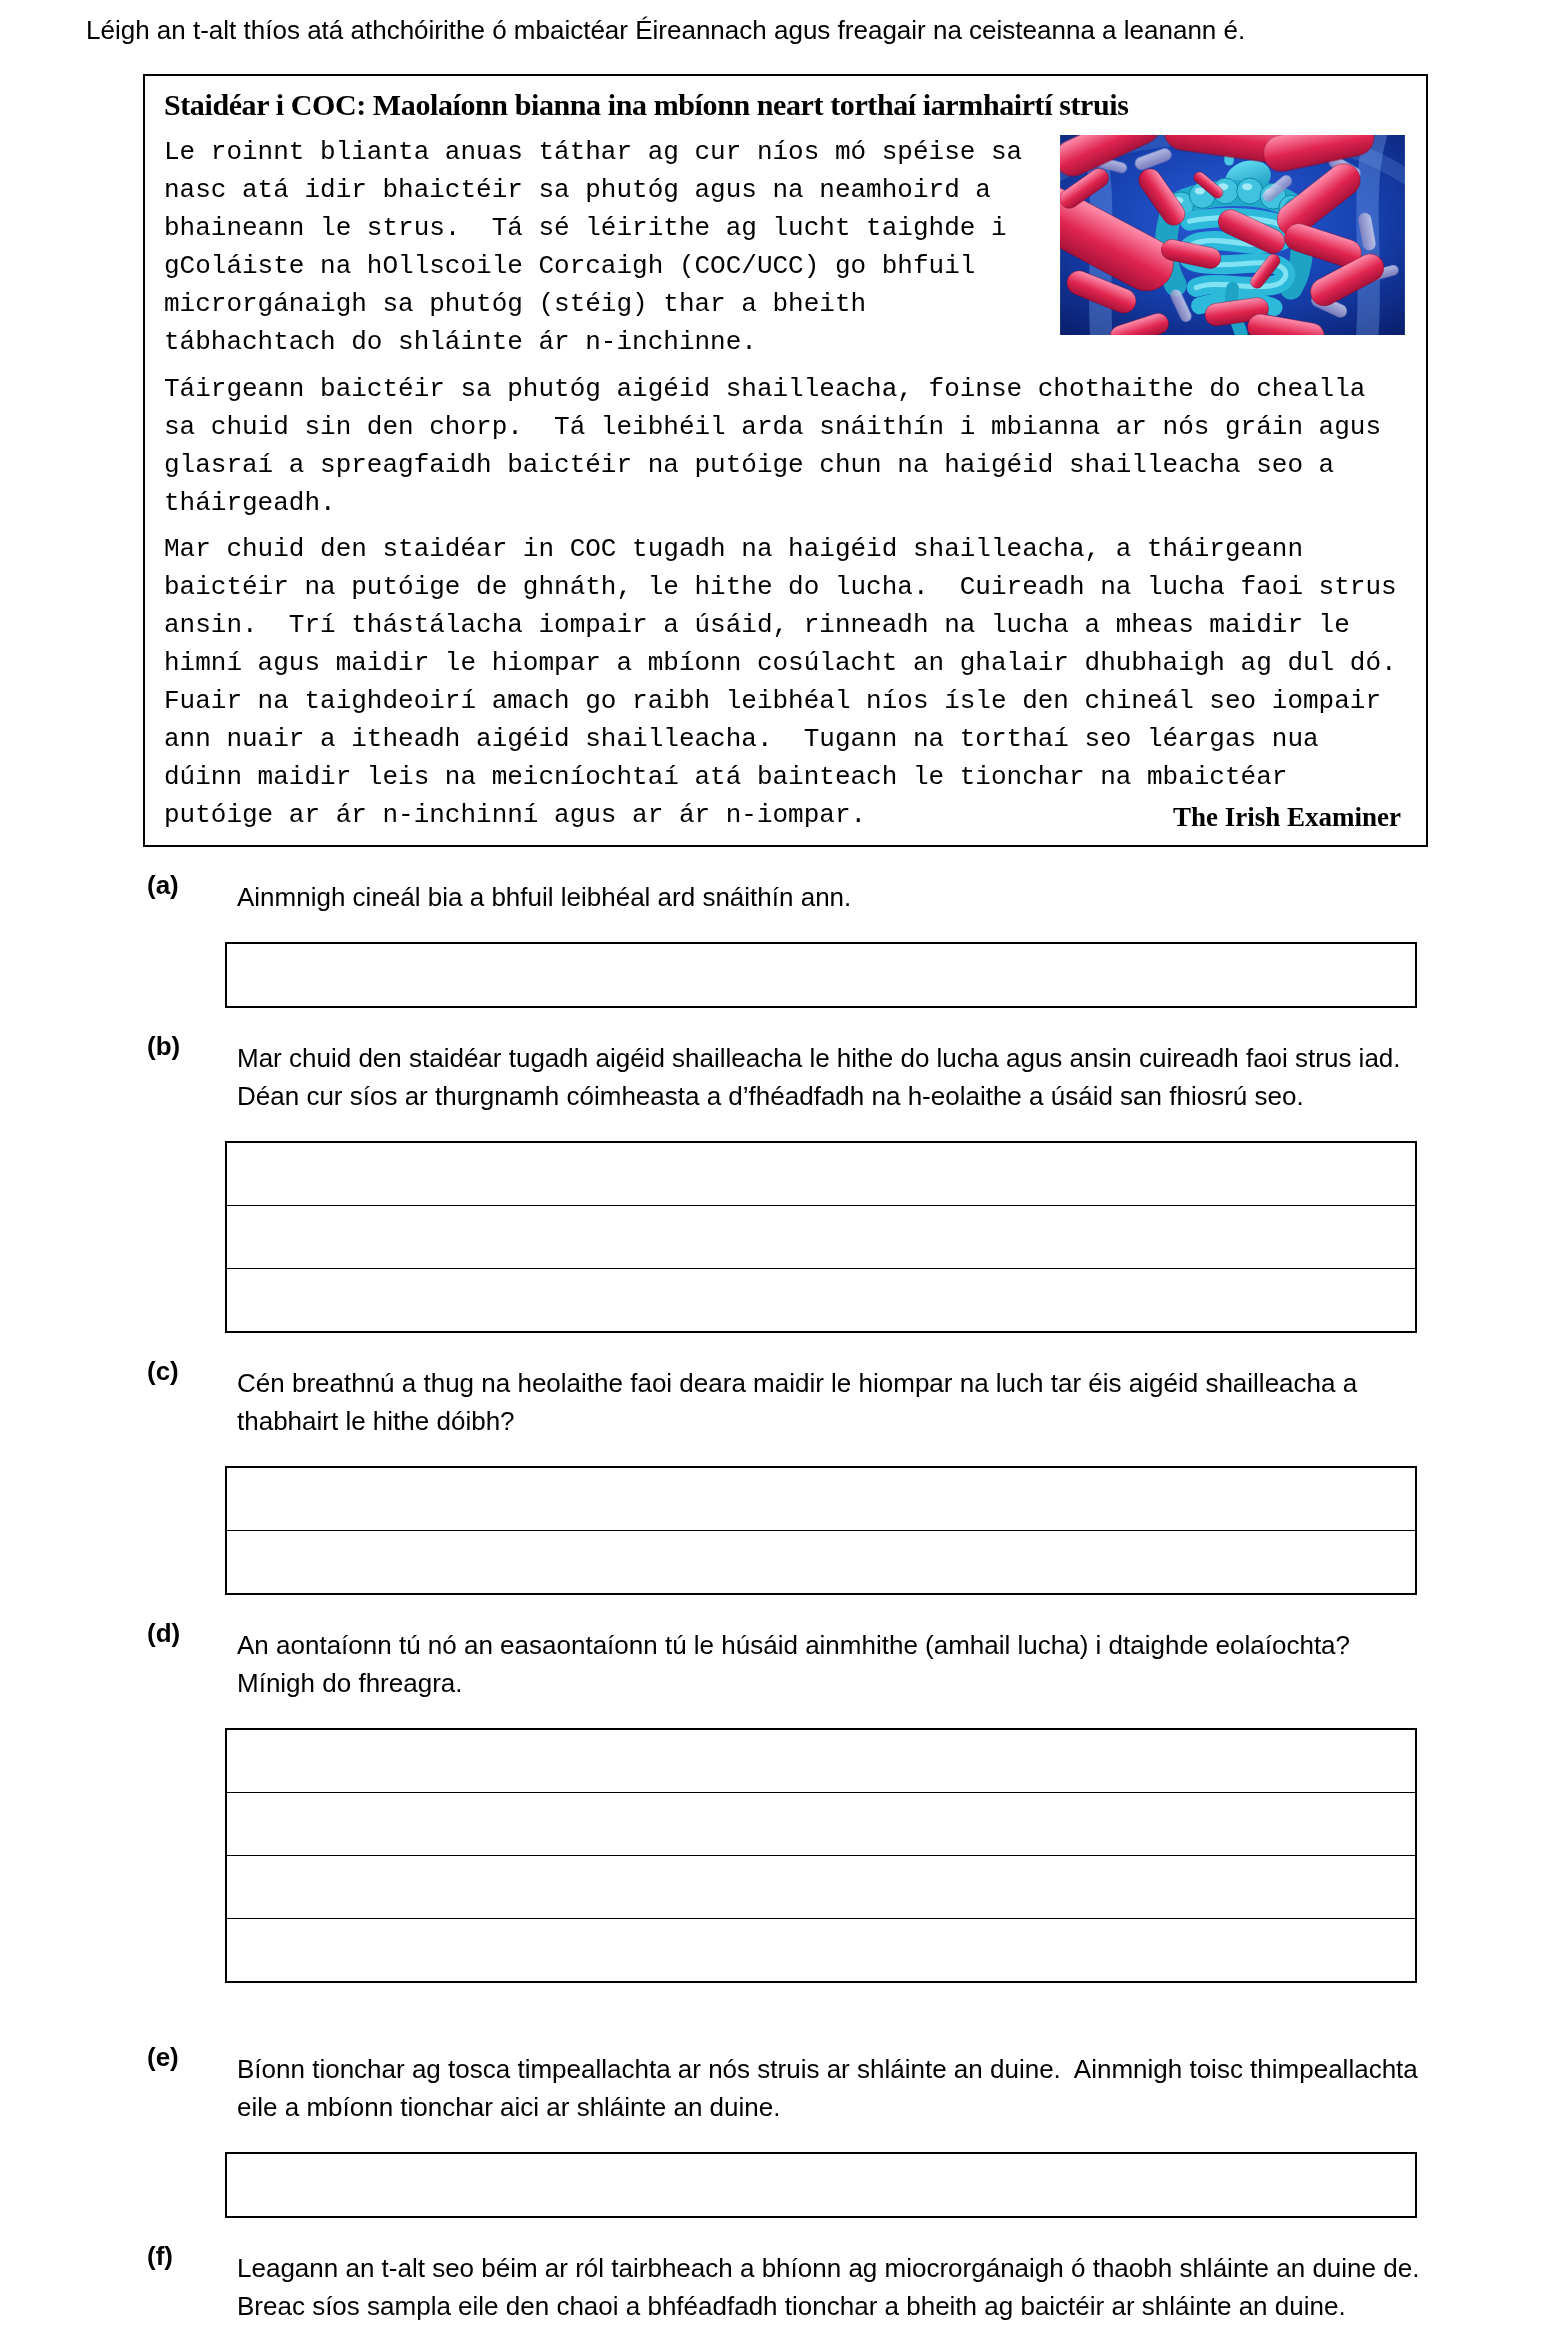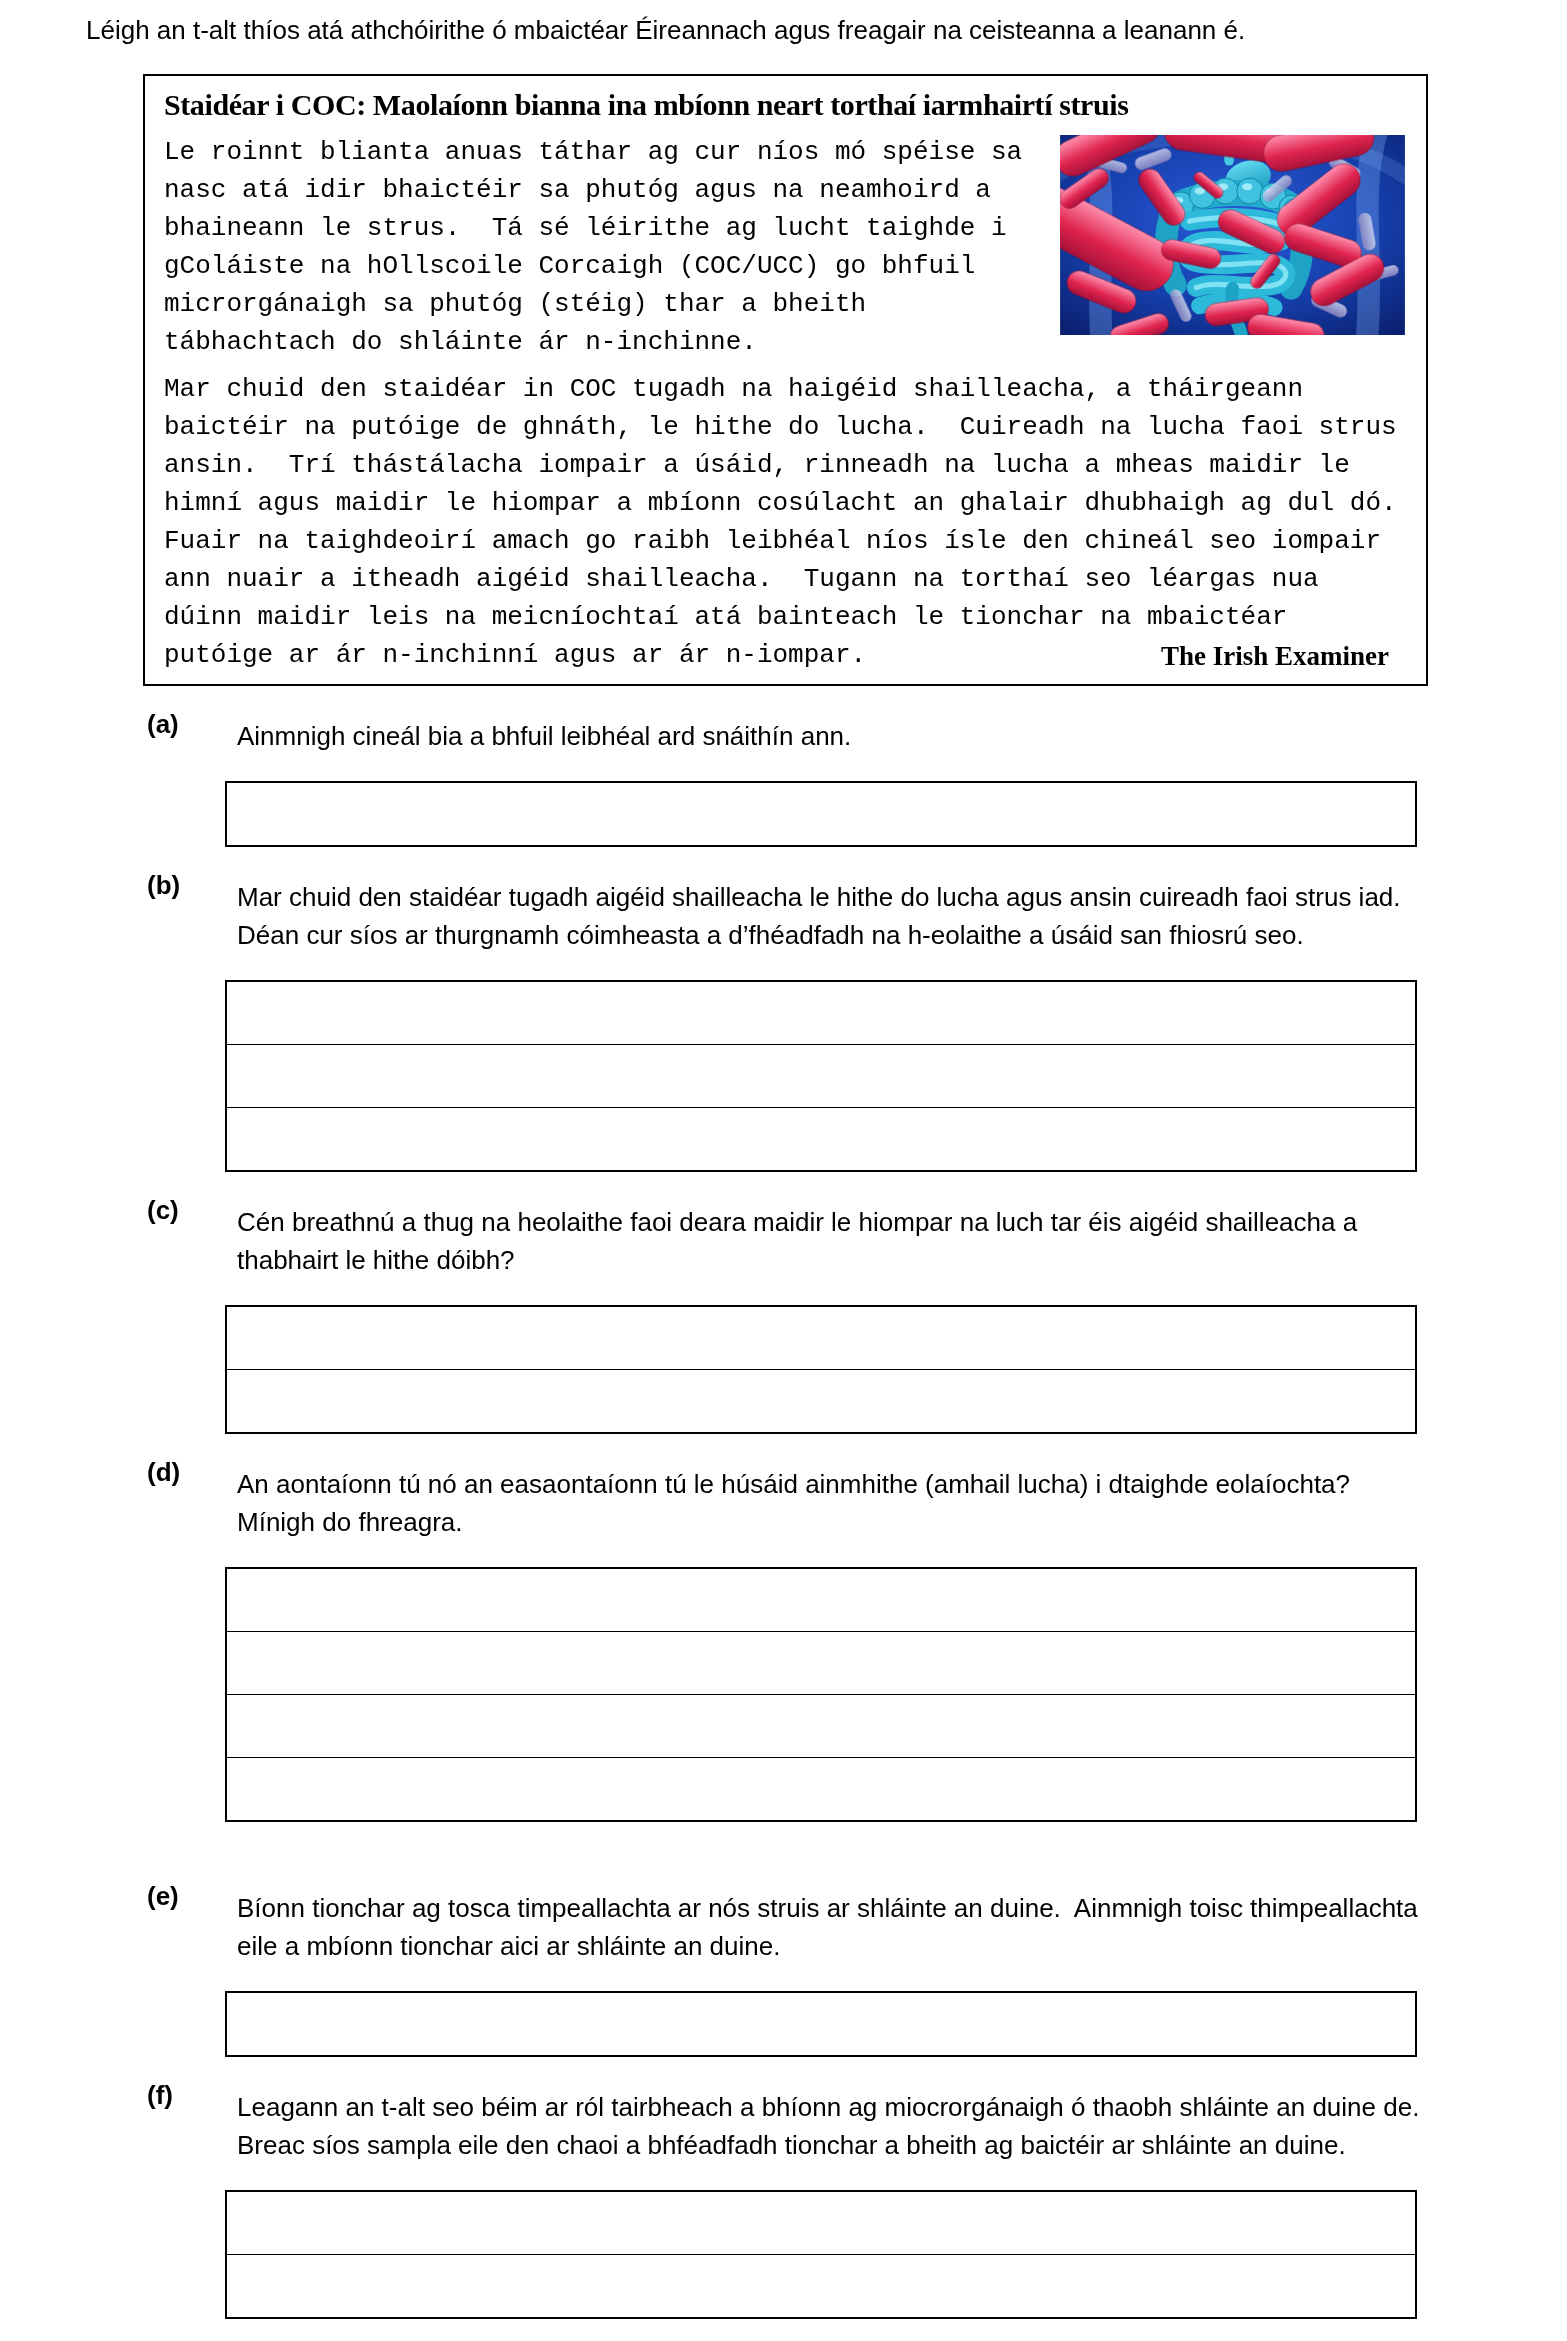--- a/index.html
+++ b/index.html
@@ -37,21 +37,21 @@
     display: block;
   }
   .article-box p {
     font-size: 26px; line-height: 38px;
     margin: 8.6px 0 0 0;
     white-space: pre-wrap;
     font-family: Liberation Mono, monospace;
   }
   .p3wrap { position: relative; }
   .attribution {
-    position: absolute; right: 16px; bottom: 1.7px;
+    position: absolute; right: 4px; bottom: 1.7px;
     font-family: "Liberation Serif", "DejaVu Serif", serif;
     font-weight: bold; font-size: 27px;
     white-space: nowrap;
   }
 
   .question { margin: 19px 0 0 147px; }
   .question.extra-gap { margin-top: 55px; }
   .q-head { display: flex; align-items: flex-start; }
   .q-label {
     flex: 0 0 78px; width: 78px;
@@ -218,20 +218,21 @@
         <g transform="translate(92,226) rotate(-18)">
             <rect x="-35" y="-12" width="70" height="24" rx="12" fill="url(#bactG)"></rect>
           </g>
         <g transform="translate(262,228) rotate(10)">
             <rect x="-45" y="-15" width="90" height="30" rx="15" fill="url(#bactG)"></rect>
           </g>
       </g>
     </svg>
 
     <p>Le roinnt blianta anuas táthar ag cur níos mó spéise sa nasc atá idir bhaictéir sa phutóg agus na neamhoird a bhaineann le strus.  Tá sé léirithe ag lucht taighde i gColáiste na hOllscoile Corcaigh (COC/UCC) go bhfuil microrgánaigh sa phutóg (stéig) thar a bheith tábhachtach do shláinte ár n-inchinne.</p>
+    <p>Táirgeann baictéir sa phutóg aigéid shailleacha, foinse chothaithe do chealla sa chuid sin den chorp.  Tá leibhéil arda snáithín i mbianna ar nós gráin agus glasraí a spreagfaidh baictéir na putóige chun na haigéid shailleacha seo a tháirgeadh.</p>
     <div class="p3wrap">
       <p>Mar chuid den staidéar in COC tugadh na haigéid shailleacha, a tháirgeann baictéir na putóige de ghnáth, le hithe do lucha.  Cuireadh na lucha faoi strus ansin.  Trí thástálacha iompair a úsáid, rinneadh na lucha a mheas maidir le himní agus maidir le hiompar a mbíonn cosúlacht an ghalair dhubhaigh ag dul dó.  Fuair na taighdeoirí amach go raibh leibhéal níos ísle den chineál seo iompair ann nuair a itheadh aigéid shailleacha.  Tugann na torthaí seo léargas nua dúinn maidir leis na meicníochtaí atá bainteach le tionchar na mbaictéar putóige ar ár n-inchinní agus ar ár n-iompar.</p>
       <span class="attribution">The Irish Examiner</span>
     </div>
   </div>
 
   <section class="question">
     <div class="q-head">
       <span class="q-label">(a)</span>
       <p class="q-text">Ainmnigh cineál bia a bhfuil leibhéal ard snáithín ann.</p>

